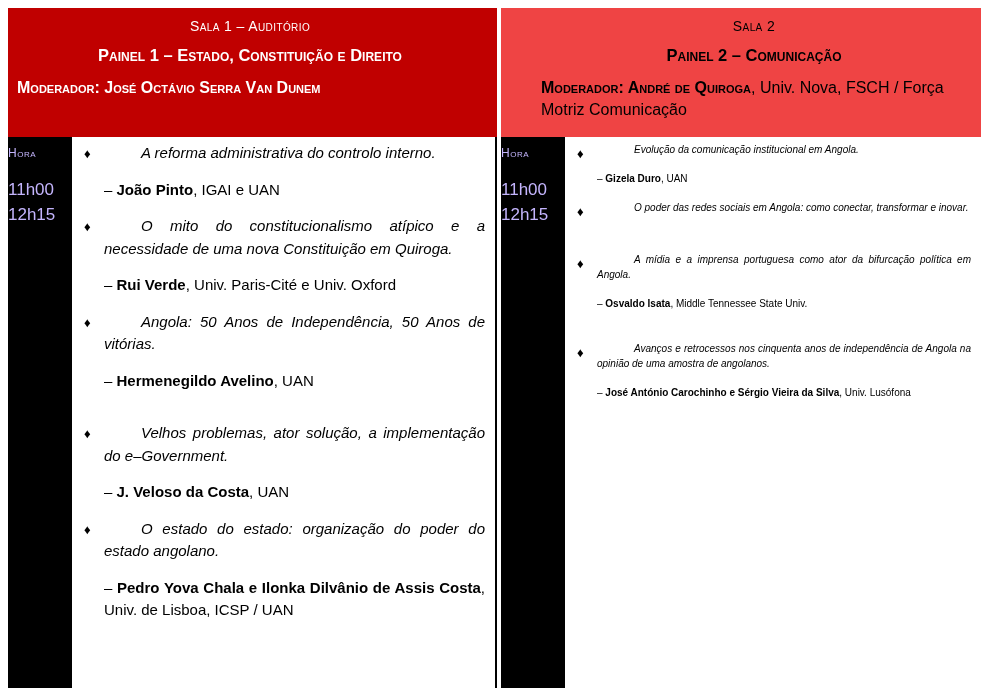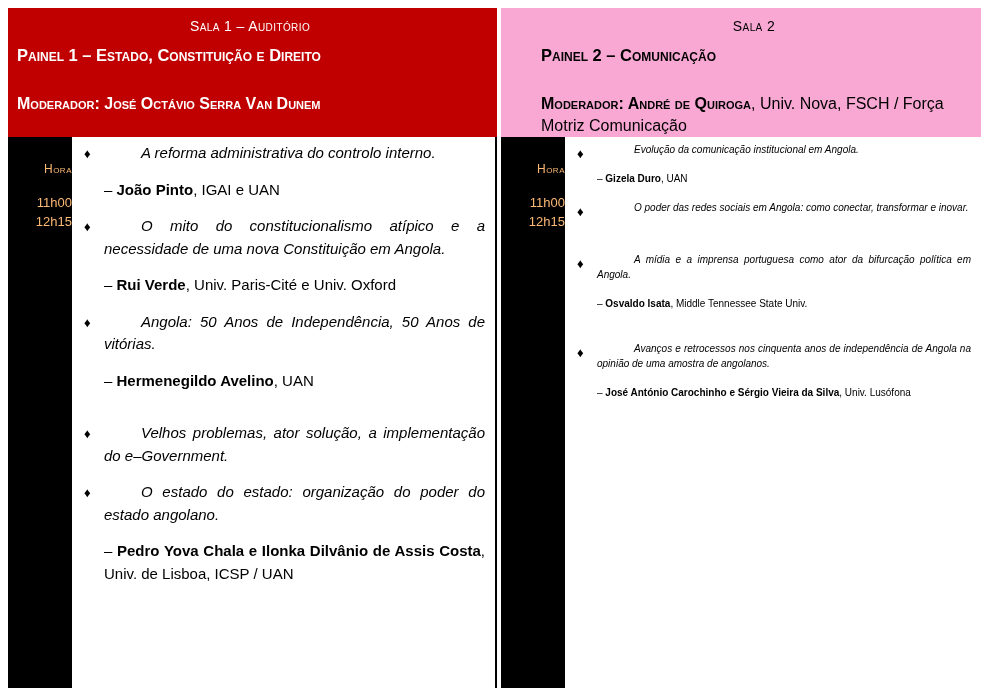--- a/index.html
+++ b/index.html
@@ -27,35 +27,36 @@
   }
   .col-left  { left: 8px;   width: 489px; }
   .col-right { left: 501px; width: 480px; }
 
   .header {
     box-sizing: border-box;
     padding: 10px 14px 12px 14px;
     color: #ffffff;
   }
   .header-red  { background: #c00000; height: 129px; padding-left: 9px; }
-  .header-gold { background: #f9a8d4; color: #000000; height: 129px; padding-left: 40px; }
+  .header-gold { background: #ef4444; color: #000000; height: 129px; padding-left: 40px; }
 
   .sala {
     text-align: center;
     font-variant: small-caps;
     font-size: 14px;
     letter-spacing: .4px;
     margin-bottom: 12px;
     font-weight: normal;
   }
   .painel {
     font-variant: small-caps;
     font-weight: bold;
     font-size: 16.5px;
-    margin-bottom: 28px;
+    margin-bottom: 12px;
+    text-align: center;
   }
   .moderador {
     font-variant: small-caps;
     font-weight: bold;
     font-size: 16px;
     line-height: 1.35;
   }
   .moderador .plain {
     font-variant: normal;
     font-weight: normal;
@@ -69,32 +70,32 @@
     bottom: 0;
     display: flex;
   }
   .bodyrow.left  { left: 8px;   width: 489px; }
   .bodyrow.right { left: 501px; width: 480px; }
 
   .hora {
     width: 64px;
     flex: 0 0 64px;
     background: #000000;
-    color: #fdba74;
+    color: #c4b5fd;
     font-size: 12px;
-    text-align: right;
-    padding-top: 25px;
+    text-align: left;
+    padding-top: 9px;
     box-sizing: border-box;
   }
   .hora .label {
     font-variant: small-caps;
     letter-spacing: .5px;
     margin-bottom: 18px;
   }
-  .hora .t { line-height: 1.45; font-size: 13px; }
+  .hora .t { line-height: 1.45; font-size: 17px; }
 
   .content {
     flex: 1 1 auto;
     background: #ffffff;
     padding: 5px 10px 5px 12px;
     box-sizing: border-box;
     border-right: 2px solid #000000;
   }
   .bodyrow.right .content { border-right: none; }
 
@@ -163,21 +164,21 @@
           <span class="speaker">
             <span>–</span>
             <span class="name">João Pinto</span><span>, IGAI e UAN</span>
           </span>
         </div>
       </div>
 
       <div class="item">
         <div class="bullet">♦</div>
         <div class="itext">
-          <span class="title-it">O mito do constitucionalismo atípico e a necessidade de uma nova Constituição em Angola.</span>
+          <span class="title-it">O mito do constitucionalismo atípico e a necessidade de uma nova Constituição em Quiroga.</span>
           <span class="speaker">
             <span>–</span>
             <span class="name">Rui Verde</span><span>, Univ. Paris-Cité e Univ. Oxford</span>
           </span>
         </div>
       </div>
 
       <div class="item gap-extra">
         <div class="bullet">♦</div>
         <div class="itext">
@@ -186,20 +187,24 @@
             <span>–</span>
             <span class="name">Hermenegildo Avelino</span><span>, UAN</span>
           </span>
         </div>
       </div>
 
       <div class="item">
         <div class="bullet">♦</div>
         <div class="itext">
           <span class="title-it">Velhos problemas, ator solução, a implementação do e–Government.</span>
+          <span class="speaker">
+            <span>–</span>
+            <span class="name">J. Veloso da Costa</span><span>, UAN</span>
+          </span>
         </div>
       </div>
 
       <div class="item nospace">
         <div class="bullet">♦</div>
         <div class="itext">
           <span class="title-it">O estado do estado: organização do poder do estado angolano.</span>
           <span class="speaker">
             <span>–</span>
             <span class="name">Pedro Yova Chala e Ilonka Dilvânio de Assis Costa</span><span>, Univ. de Lisboa, ICSP / UAN</span>

